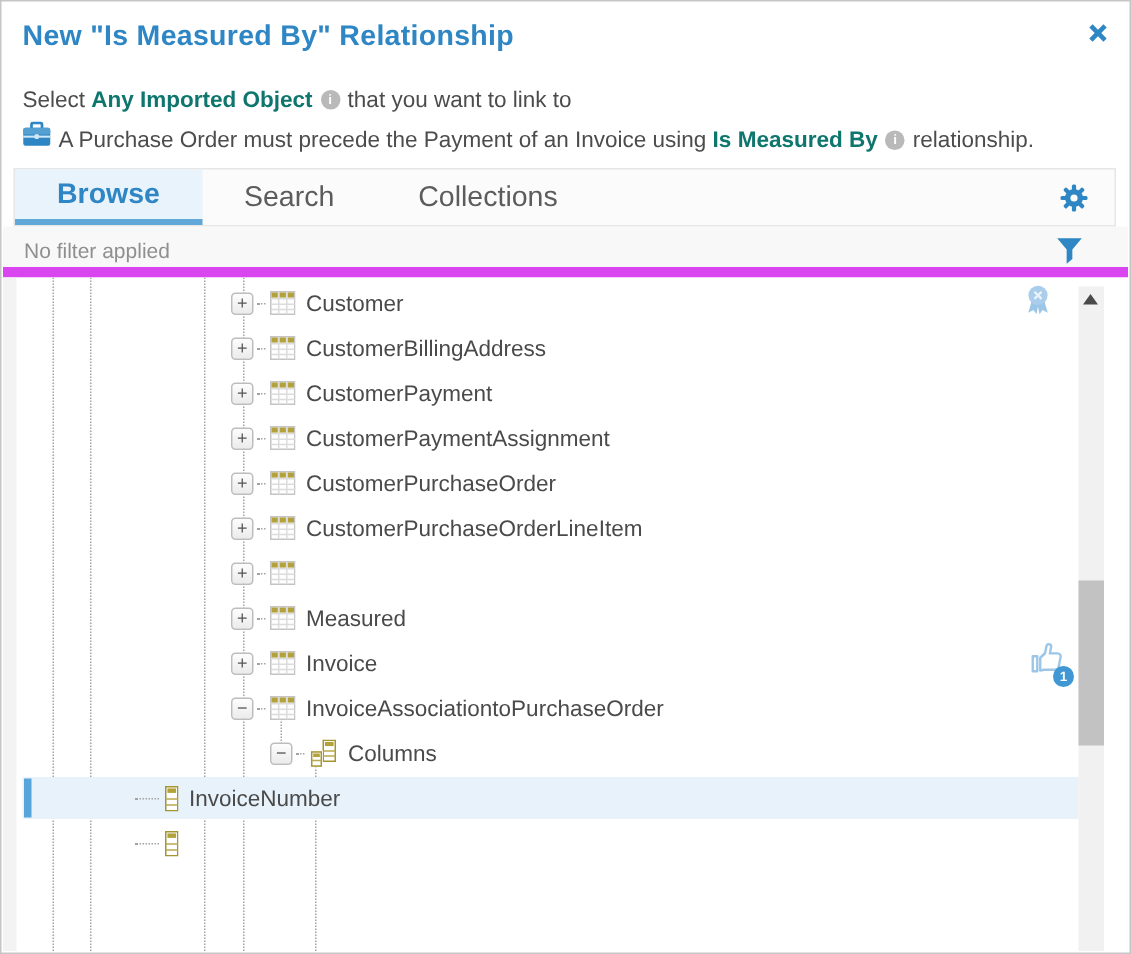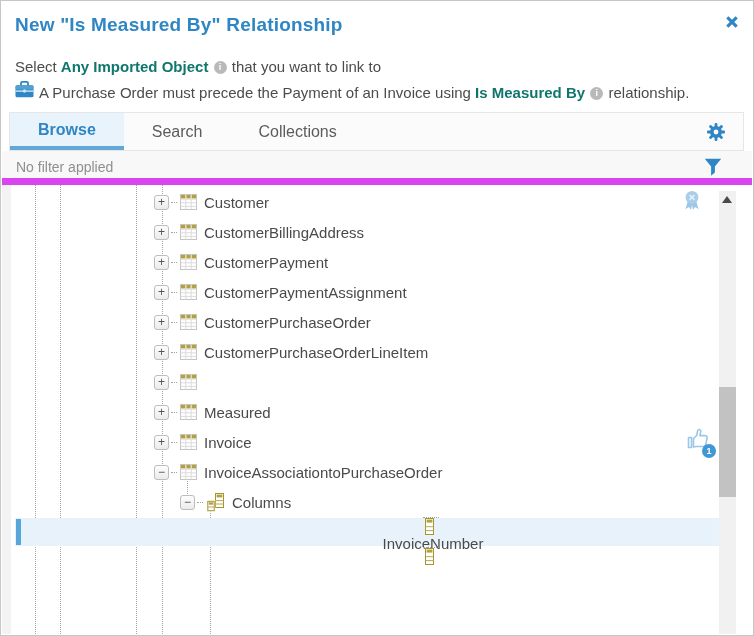--- a/index.html
+++ b/index.html
@@ -22,21 +22,21 @@
   .line2 { margin-top:6px; font-size:15px; display:flex; align-items:flex-end; }
   .line2 .txt { margin-left:5px; }
   .info-dot { display:inline-block; width:13px; height:13px; border-radius:50%;
               background:#b9b9b9; color:#fff; font-size:9px; font-weight:bold;
               text-align:center; line-height:13px; vertical-align:2px; margin:0 1px; }
   .briefcase { flex:none; }
 
   
   .tabbar { position:absolute; top:111px; left:8px; right:9px; height:39px;
             background:#fbfbfb; border:1px solid #e6e6e6; display:flex; }
-  .tab { padding:0 28px; font-size:16px; color:#5c5c5c; line-height:37px; }
+  .tab { padding:0 28px; font-size:19px; color:#5c5c5c; line-height:37px; }
   .tab.active { background:#e9f3fb; color:#2e86c4; font-weight:bold;
                 line-height:34px; border-bottom:4px solid #61a8d8; }
   .gear-btn { position:absolute; right:17px; top:9px; width:20px; height:20px;
               border:none; background:transparent; cursor:pointer; }
 
   
   .filterbar { position:absolute; top:150px; left:1px; right:1px; height:34px;
                background:#f8f8f8; border-bottom:7px solid #d946ef;
                font-size:14px; color:#8f8f8f; line-height:33px; padding-left:14px; }
   .funnel-btn { position:absolute; right:30px; top:7px; width:18px; height:20px;
@@ -53,21 +53,21 @@
   .vl-d { left:160px; top:0; bottom:0; }
   .vl-e { left:185px; top:287px; height:30px; }
   .vl-f { left:208px; top:317px; bottom:0; }
 
   .rows { position:absolute; top:2px; left:0; right:0; }
   .row { position:relative; height:30px; display:flex; align-items:center;
          font-size:15px; color:#4a4a4a; }
   .row > * { position:relative; z-index:1; }
   .t-table  { padding-left:152px; }
   .t-folder { padding-left:178px; }
-  .t-leaf   { padding-left:112px;flex-direction:column; }
+  .t-leaf   { padding-left:88px; }
 
   .exp { flex:none; width:15px; height:15px; border:1px solid #bdbdbd; border-radius:3px;
          background:linear-gradient(#fdfdfd,#ebebeb); color:#555; font-size:12px;
          line-height:12px; text-align:center; cursor:pointer; }
   .conn { flex:none; width:6px; border-top:1px dotted #a3a3a3; margin:0 3px 0 2px; }
   .hstub { flex:none; width:16px; border-top:1px dotted #a3a3a3; margin-right:4px; }
   .nicon { flex:none; margin-right:7px; display:flex; align-items:center; }
   .label { white-space:nowrap; }
 
   

